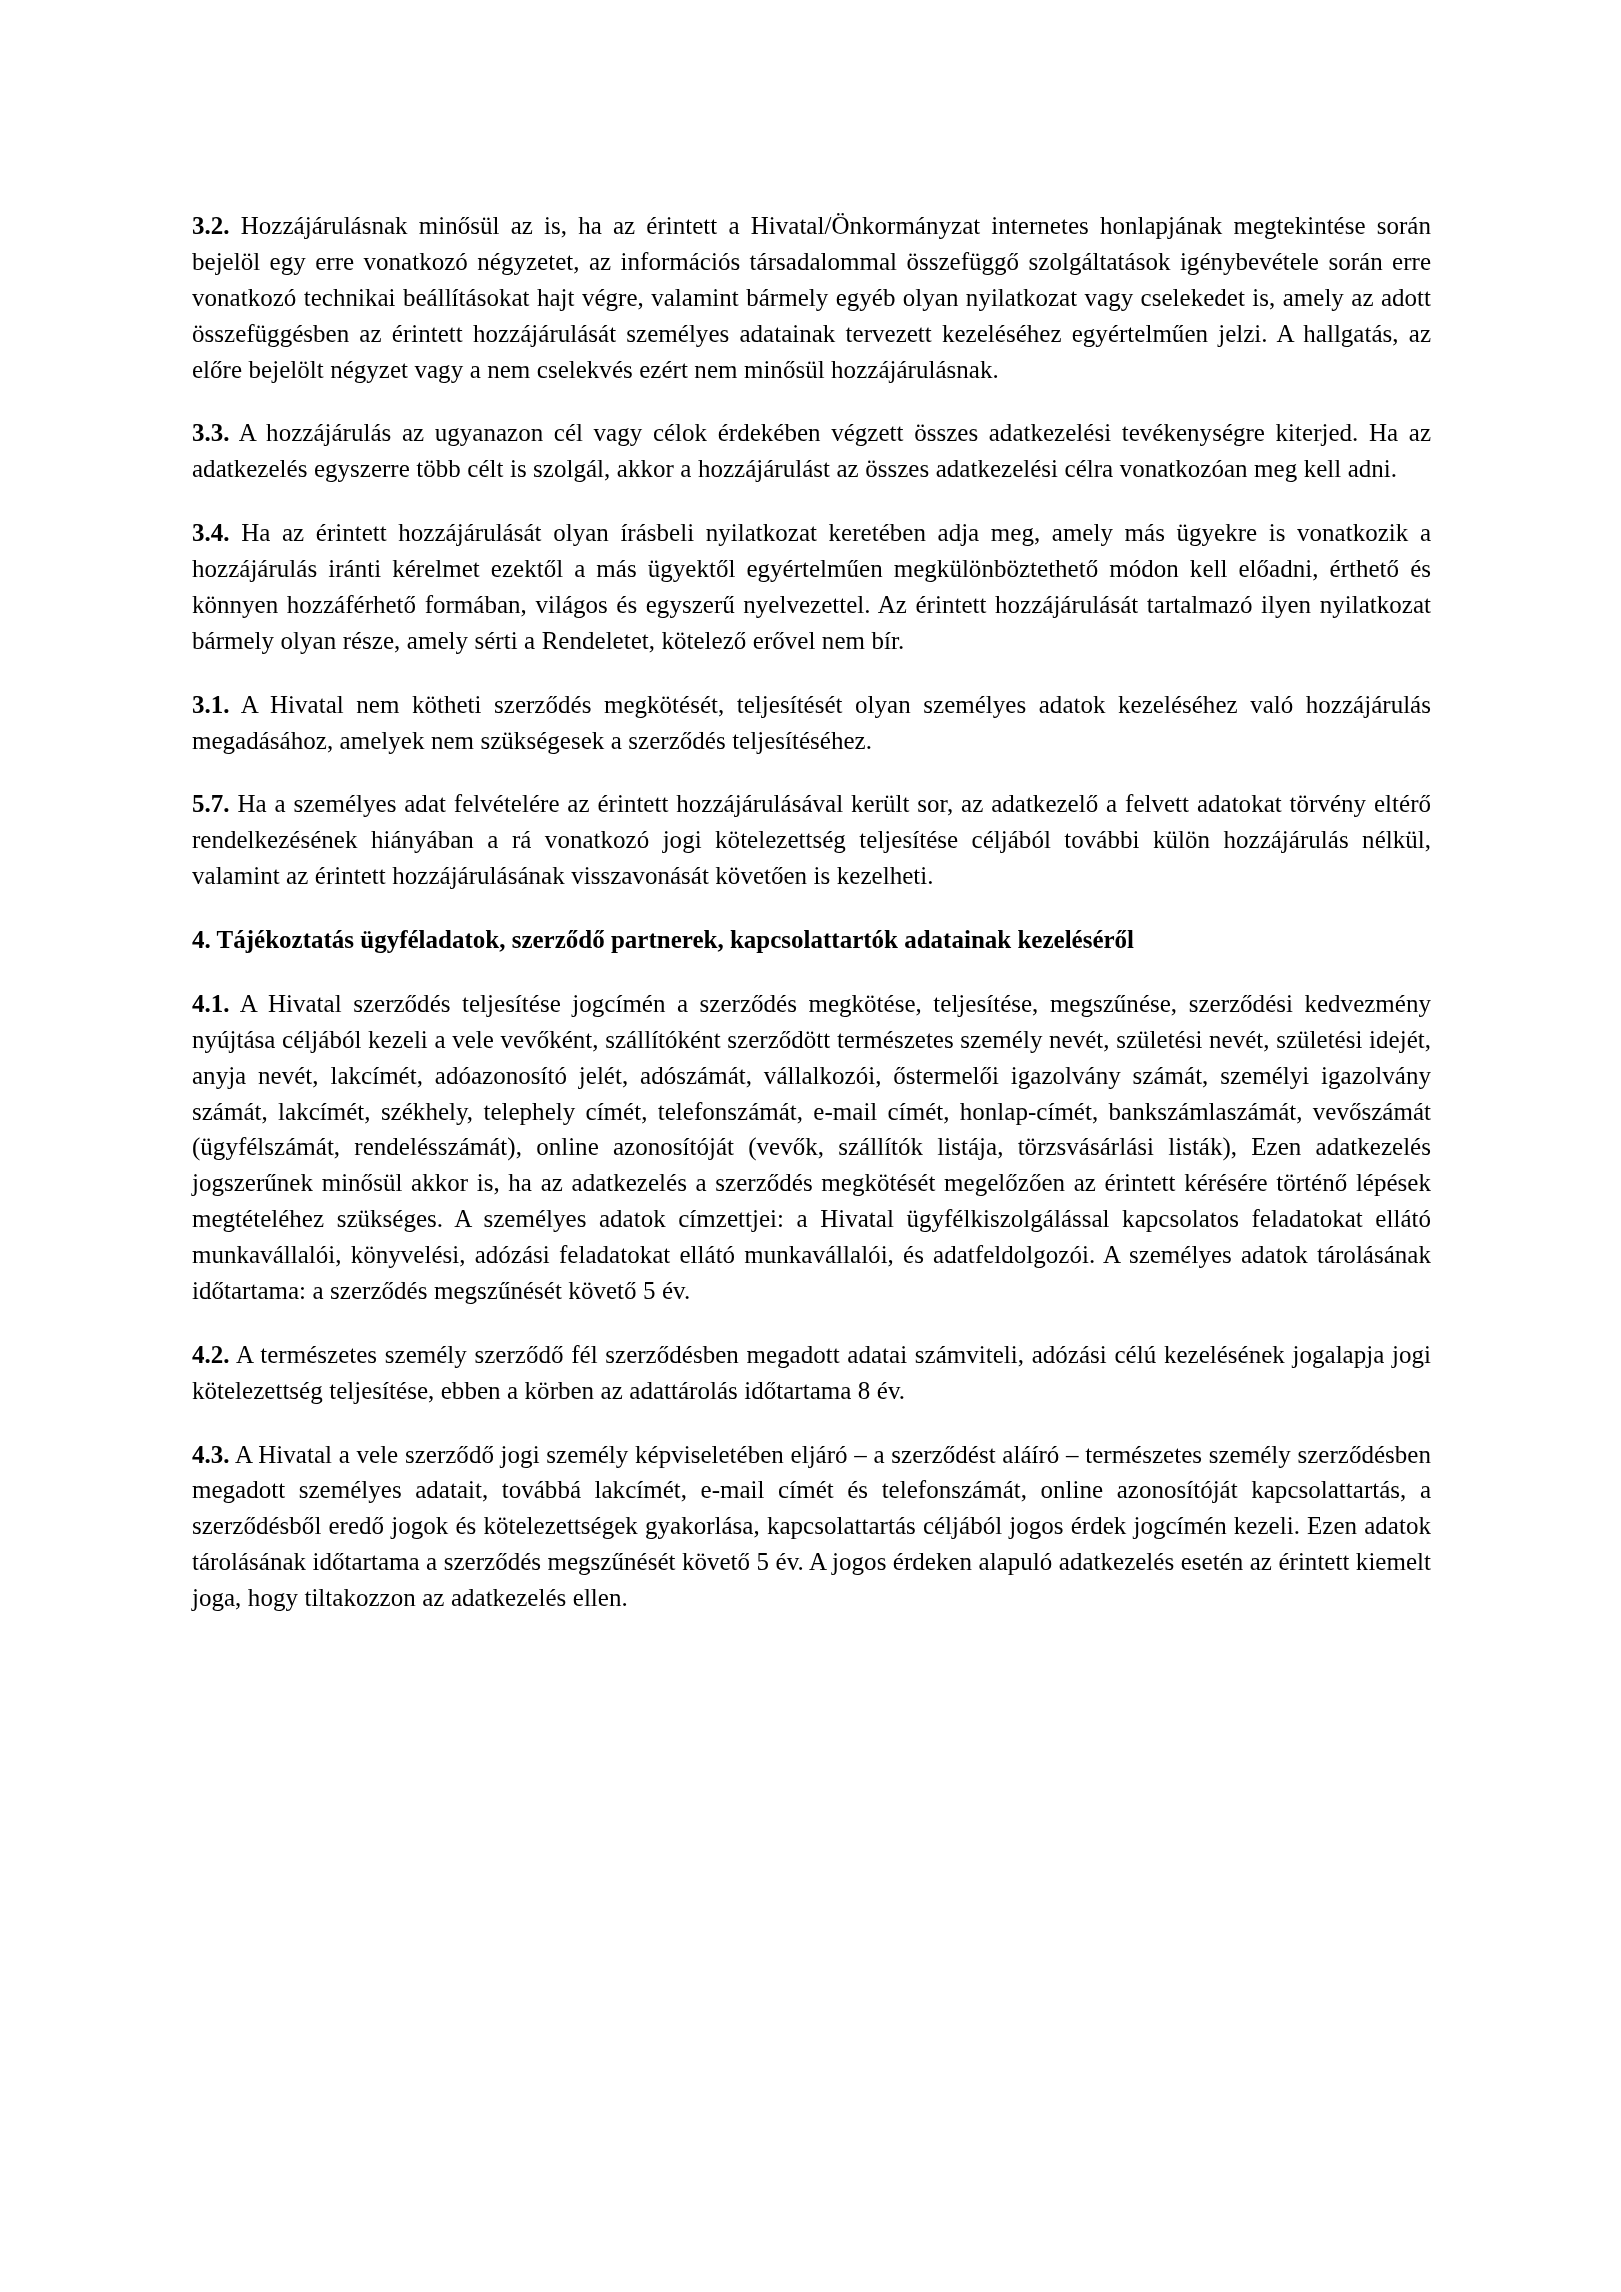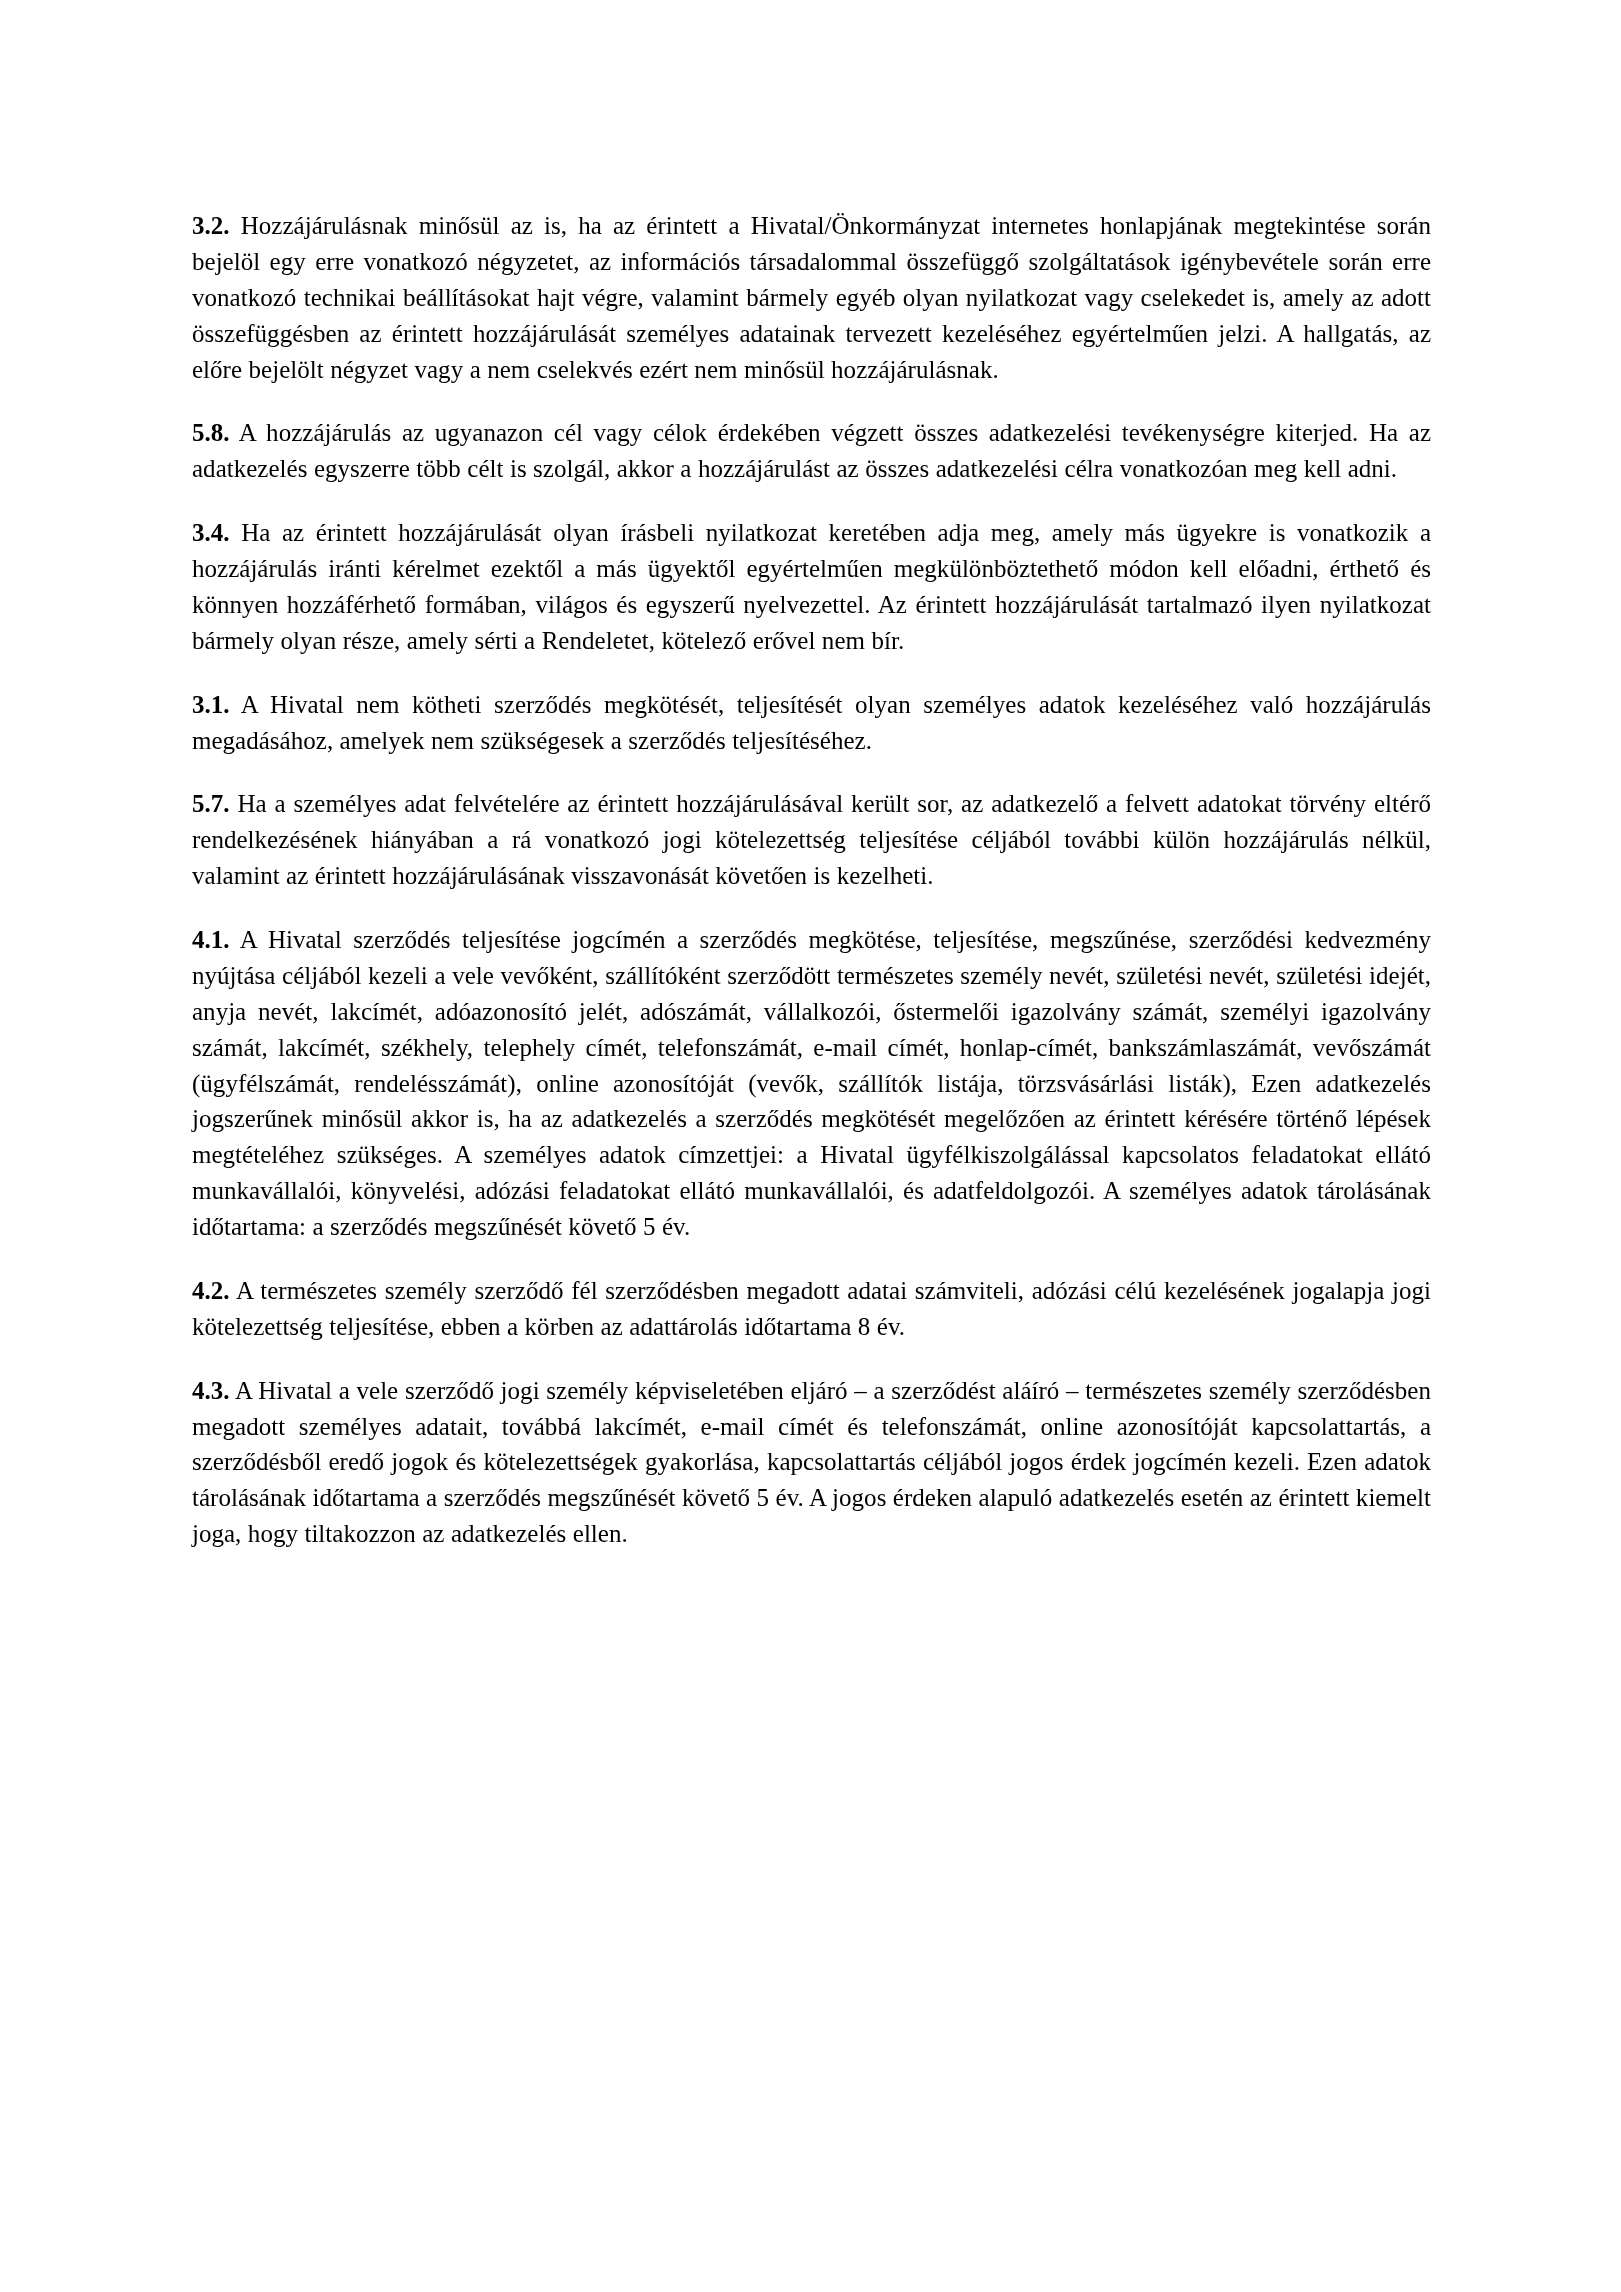--- a/index.html
+++ b/index.html
@@ -70,29 +70,30 @@
   }
 </style>
 </head>
 <body>
 
 <div class="page">
   <div class="content">
 
     <p class="para"><span class="num">3.2.</span><span> Hozzájárulásnak minősül az is, ha az érintett a Hivatal/Önkormányzat internetes honlapjának megtekintése során bejelöl egy erre vonatkozó négyzetet, az információs társadalommal összefüggő szolgáltatások igénybevétele során erre vonatkozó technikai beállításokat hajt végre, valamint bármely egyéb olyan nyilatkozat vagy cselekedet is, amely az adott összefüggésben az érintett hozzájárulását személyes adatainak tervezett kezeléséhez egyértelműen jelzi. A hallgatás, az előre bejelölt négyzet vagy a nem cselekvés ezért nem minősül hozzájárulásnak.</span></p>
 
-    <p class="para"><span class="num">5.8.</span><span> A hozzájárulás az ugyanazon cél vagy célok érdekében végzett összes adatkezelési tevékenységre kiterjed. Ha az adatkezelés egyszerre több célt is szolgál, akkor a hozzájárulást az összes adatkezelési célra vonatkozóan meg kell adni.</span></p>
+    <p class="para"><span class="num">3.3.</span><span> A hozzájárulás az ugyanazon cél vagy célok érdekében végzett összes adatkezelési tevékenységre kiterjed. Ha az adatkezelés egyszerre több célt is szolgál, akkor a hozzájárulást az összes adatkezelési célra vonatkozóan meg kell adni.</span></p>
 
     <p class="para"><span class="num">3.4.</span><span> Ha az érintett hozzájárulását olyan írásbeli nyilatkozat keretében adja meg, amely más ügyekre is vonatkozik a hozzájárulás iránti kérelmet ezektől a más ügyektől egyértelműen megkülönböztethető módon kell előadni, érthető és könnyen hozzáférhető formában, világos és egyszerű nyelvezettel. Az érintett hozzájárulását tartalmazó ilyen nyilatkozat bármely olyan része, amely sérti a Rendeletet, kötelező erővel nem bír.</span></p>
 
     <p class="para"><span class="num">3.1.</span><span> A Hivatal nem kötheti szerződés megkötését, teljesítését olyan személyes adatok kezeléséhez való hozzájárulás megadásához, amelyek nem szükségesek a szerződés teljesítéséhez.</span></p>
 
 
     <p class="para"><span class="num">5.7.</span><span> Ha a személyes adat felvételére az érintett hozzájárulásával került sor, az adatkezelő a felvett adatokat törvény eltérő rendelkezésének hiányában a rá vonatkozó jogi kötelezettség teljesítése céljából további külön hozzájárulás nélkül, valamint az érintett hozzájárulásának visszavonását követően is kezelheti.</span></p>
 
+    <h2 class="section-heading">4. Tájékoztatás ügyféladatok, szerződő partnerek, kapcsolattartók adatainak kezeléséről</h2>
 
     <p class="para"><span class="num">4.1.</span><span> A Hivatal szerződés teljesítése jogcímén a szerződés megkötése, teljesítése, megszűnése, szerződési kedvezmény nyújtása céljából kezeli a vele vevőként, szállítóként szerződött természetes személy nevét, születési nevét, születési idejét, anyja nevét, lakcímét, adóazonosító jelét, adószámát, vállalkozói, őstermelői igazolvány számát, személyi igazolvány számát, lakcímét, székhely, telephely címét, telefonszámát, e-mail címét, honlap-címét, bankszámlaszámát, vevőszámát (ügyfélszámát, rendelésszámát), online azonosítóját (vevők, szállítók listája, törzsvásárlási listák), Ezen adatkezelés jogszerűnek minősül akkor is, ha az adatkezelés a szerződés megkötését megelőzően az érintett kérésére történő lépések megtételéhez szükséges. A személyes adatok címzettjei: a Hivatal ügyfélkiszolgálással kapcsolatos feladatokat ellátó munkavállalói, könyvelési, adózási feladatokat ellátó munkavállalói, és adatfeldolgozói. A személyes adatok tárolásának  időtartama: a szerződés megszűnését követő 5 év.</span></p>
 
     <p class="para"><span class="num">4.2.</span><span> A természetes személy szerződő fél szerződésben megadott adatai számviteli, adózási célú kezelésének jogalapja jogi kötelezettség teljesítése, ebben a körben az adattárolás időtartama 8 év.</span></p>
 
     <p class="para"><span class="num">4.3.</span><span> A Hivatal a vele szerződő jogi személy képviseletében eljáró – a szerződést aláíró – természetes személy szerződésben megadott személyes adatait, továbbá lakcímét, e-mail címét és telefonszámát, online azonosítóját kapcsolattartás, a szerződésből eredő jogok és kötelezettségek gyakorlása, kapcsolattartás céljából jogos érdek jogcímén kezeli. Ezen adatok tárolásának időtartama a szerződés megszűnését követő 5 év. A jogos érdeken alapuló adatkezelés esetén az érintett kiemelt joga, hogy tiltakozzon az adatkezelés ellen.</span></p>
 
   </div>
 </div>
 

